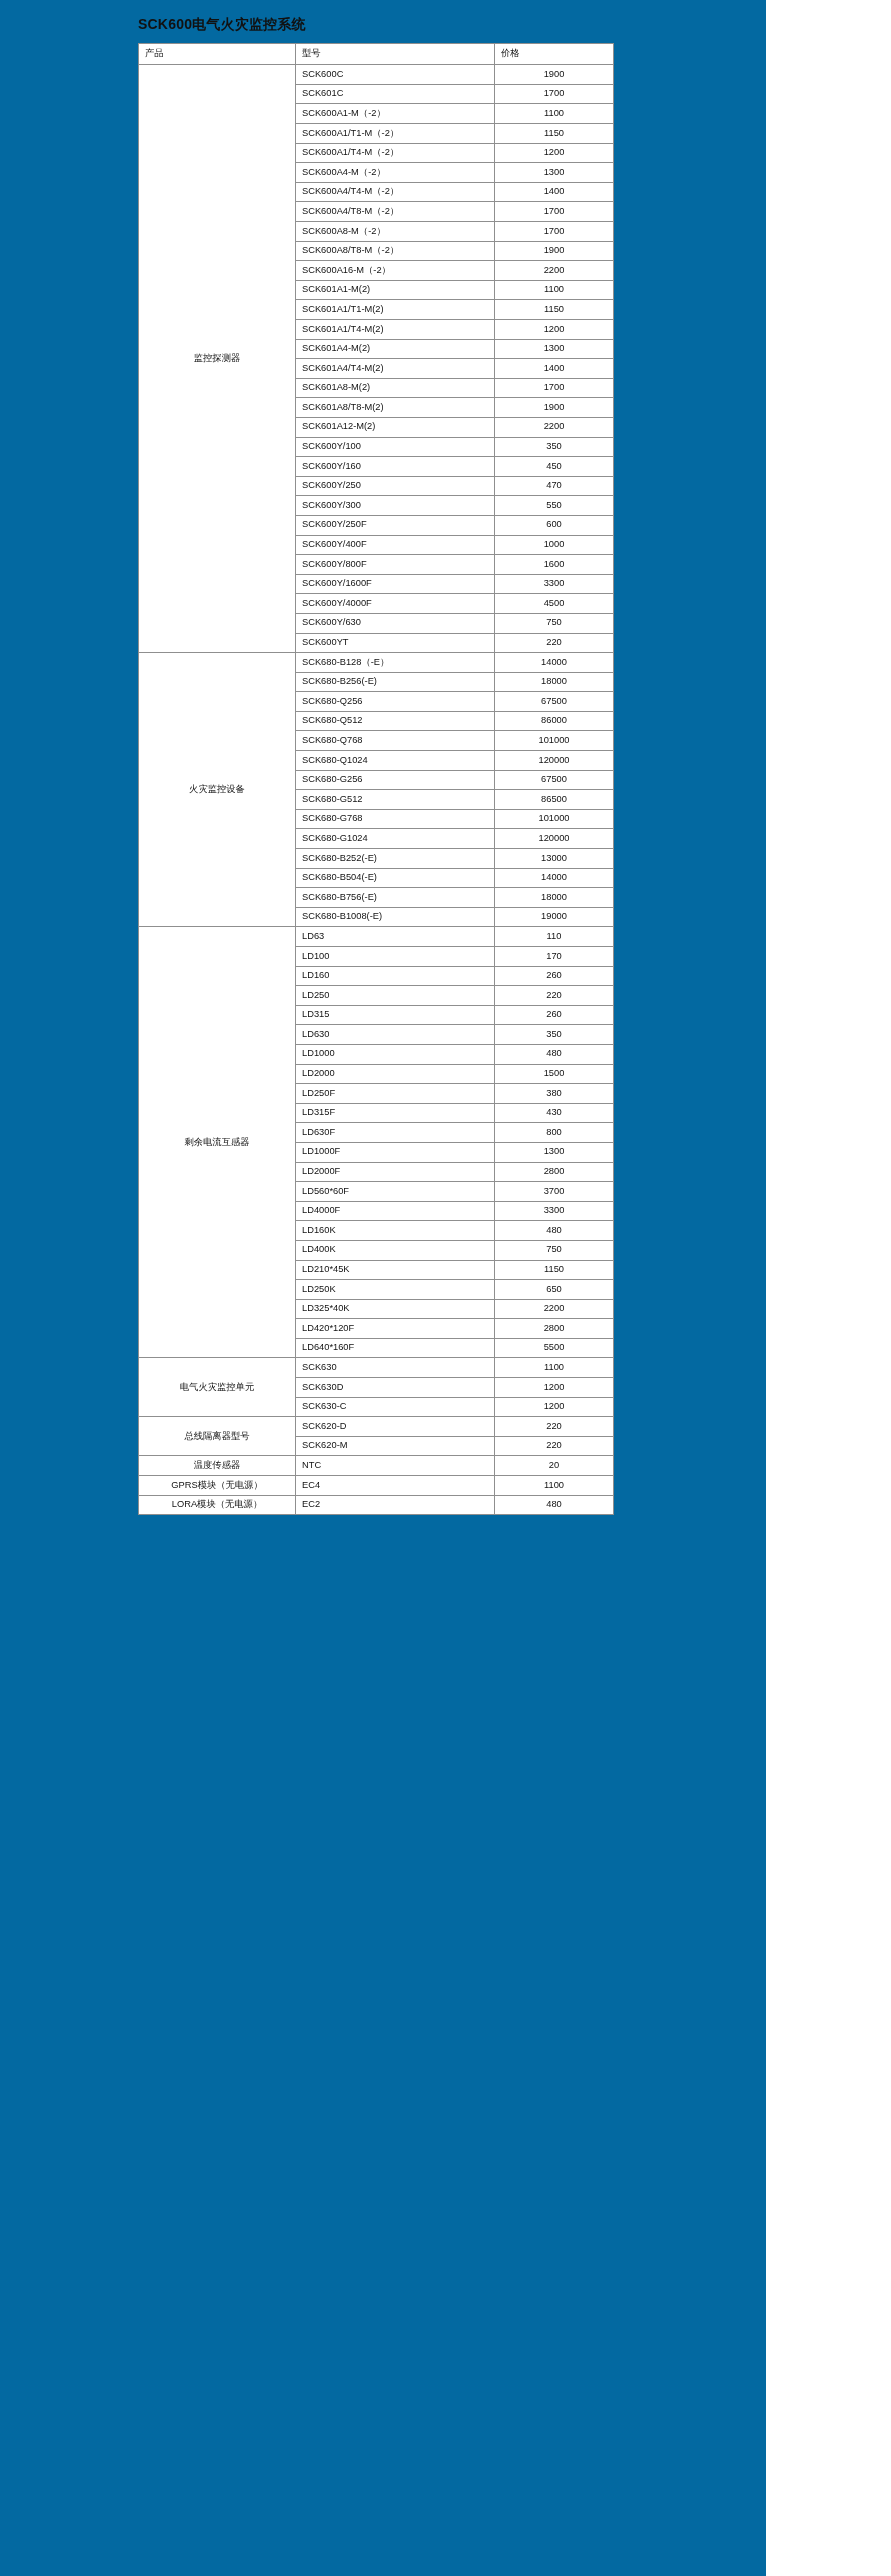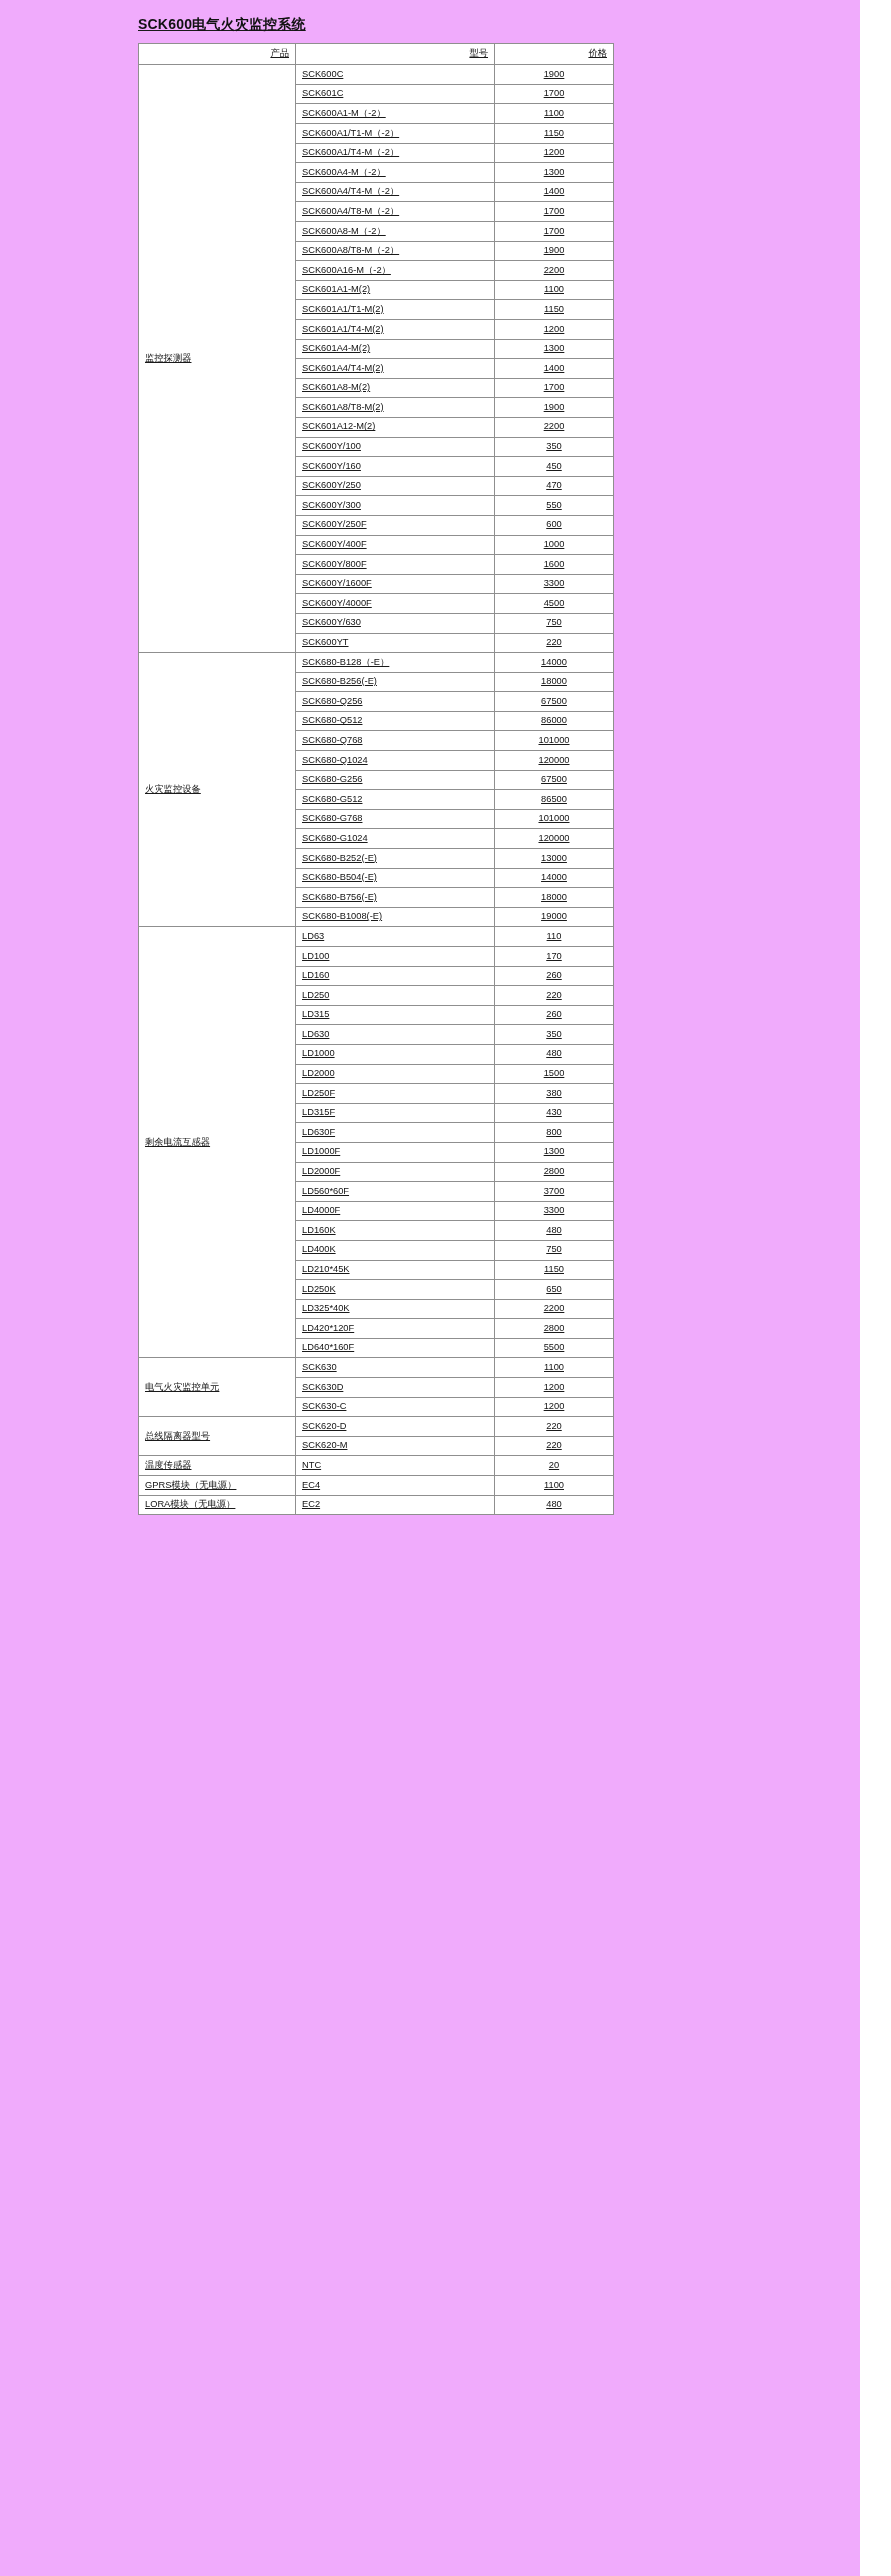--- a/index.html
+++ b/index.html
@@ -6,26 +6,25 @@
     margin: 0;
     padding: 0;
     background: #ffffff;
   }
   body {
     width: 891px;
     font-family: "Liberation Sans", "DejaVu Sans", sans-serif;
     color: #1a1a1a;
   }
   .page {
-    width: 860px;
+    width: 766px;
     min-height: 2576px;
     box-sizing: border-box;
     padding: 16.3px 0 30px 0;
-    background: #f0abfc;
-    text-decoration: underline;
+    background: #0369a1;
   }
   .title {
     font-size: 14px;
     font-weight: bold;
     color: #111111;
     margin: 0 0 9px 0;
     padding-left: 138px;
     letter-spacing: 0.2px;
   }
   .table-wrap {
@@ -45,28 +44,28 @@
   table.price-table th,
   table.price-table td {
     border: 0.7px solid #8f8f8f;
     height: 18.6px;
     padding: 0 6px;
     vertical-align: middle;
     line-height: 1.25;
     background: #ffffff;
   }
   table.price-table thead th {
-    text-align: right;
+    text-align: left;
     font-weight: normal;
     font-size: 9.3px;
     color: #111111;
     height: 20px;
   }
   td.product-cell {
-    text-align: left;
+    text-align: center;
     vertical-align: middle;
     color: #111111;
   }
   td.model-cell {
     text-align: left;
     color: #111111;
   }
   td.price-cell {
     text-align: center;
     color: #111111;

